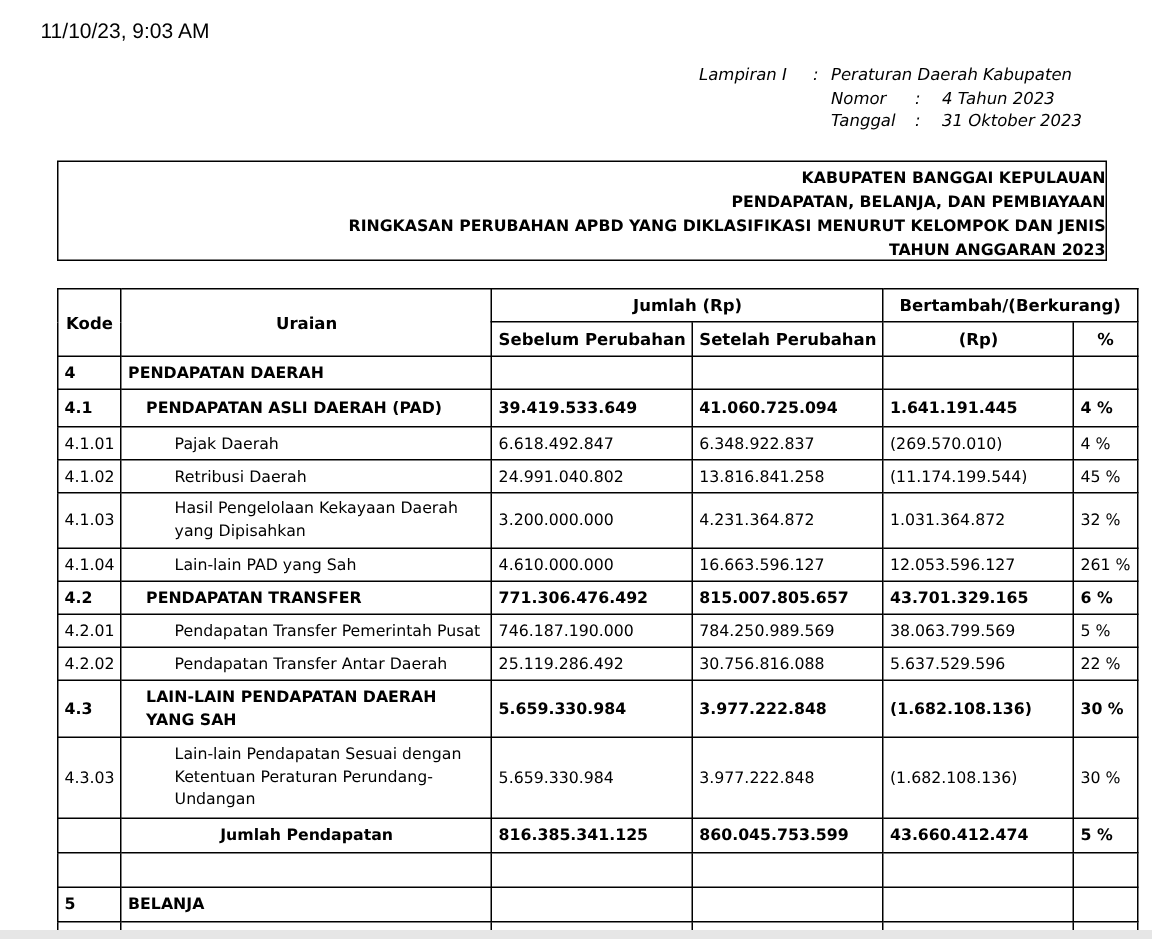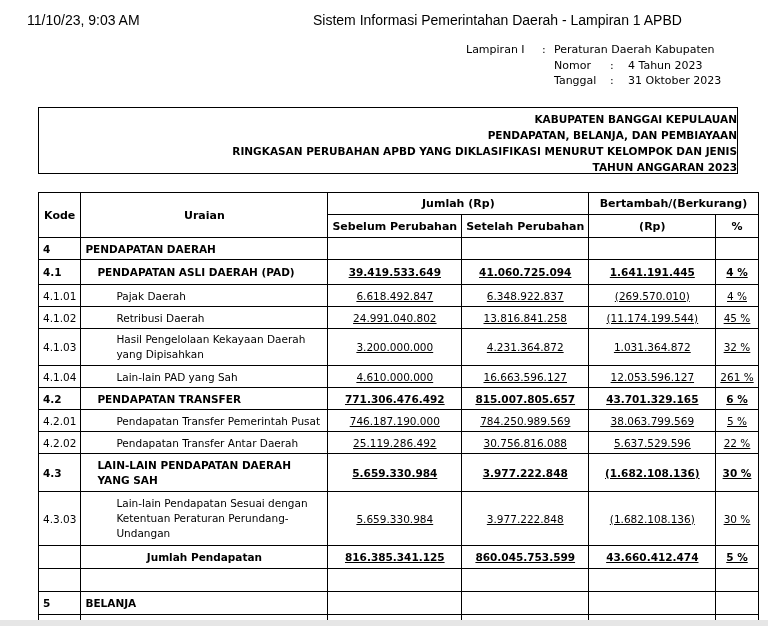--- a/index.html
+++ b/index.html
@@ -1,44 +1,43 @@
 <!DOCTYPE html>
 <html><head>
 <meta charset="utf-8">
 <style>
   html, body { margin:0; padding:0; background:#ffffff; }
   body { width:768px; height:626px; overflow:hidden; position:relative; font-family:"DejaVu Sans", sans-serif; color:#000; }
   .print-header { position:absolute; top:12px; left:0; width:768px; height:14px; font-family:"Liberation Sans", sans-serif; font-size:14px; }
   .print-date { position:absolute; left:27px; top:0; }
   .print-title { position:absolute; left:313px; top:0; }
   .lampiran { position:absolute; left:466px; top:42px; font-family:"DejaVu Sans", sans-serif; font-size:11px; line-height:15.5px; }
-  .lampiran .row { display:flex; }
+  .lampiran .row { display:flex;font-style:italic; }
   .lampiran .lbl { width:76px; }
   .lampiran .colon { width:12px; }
   .lampiran .sub-lbl { width:56px; }
   .lampiran .indent { width:88px; }
   .title-box { position:absolute; left:38px; top:107px; width:700px; height:67px; border:1.5px solid #000; box-sizing:border-box; text-align:right; font-weight:bold; font-size:10.5px; line-height:16px; padding-top:3px; }
   .data-table { position:absolute; left:38px; top:192px; border-collapse:collapse; table-layout:fixed; font-size:10.5px; }
   .data-table td, .data-table th { border:1px solid #000; padding:0 4px; box-sizing:border-box; overflow:hidden; white-space:nowrap; }
   .data-table th { font-weight:bold; text-align:center; font-size:11px; }
   .data-table { border:1.5px solid #000; }
-  .num { text-align:center;text-decoration:underline; }
+  .num { text-align:left; }
   .bold td { font-weight:bold; }
   .wrap { white-space:normal !important; line-height:15px; }
   .ind1 { padding-left:16px !important; }
   .ind2 { padding-left:35px !important; }
   .total-label { text-align:center; }
   .bottom-fade { position:absolute; left:0; top:620px; width:768px; height:6px; background:#e6e6e6; }
 </style>
 </head>
 <body>
 
 <div class="print-header">
   <span class="print-date">11/10/23, 9:03 AM</span>
-  <span class="print-title">Sistem Informasi Pemerintahan Daerah - Lampiran 1 APBD</span>
 </div>
 
 <div class="lampiran">
   <div class="row">
     <span class="lbl">Lampiran I</span>
     <span class="colon">:</span>
     <span>Peraturan Daerah Kabupaten</span>
   </div>
   <div class="row">
     <span class="indent"></span>

